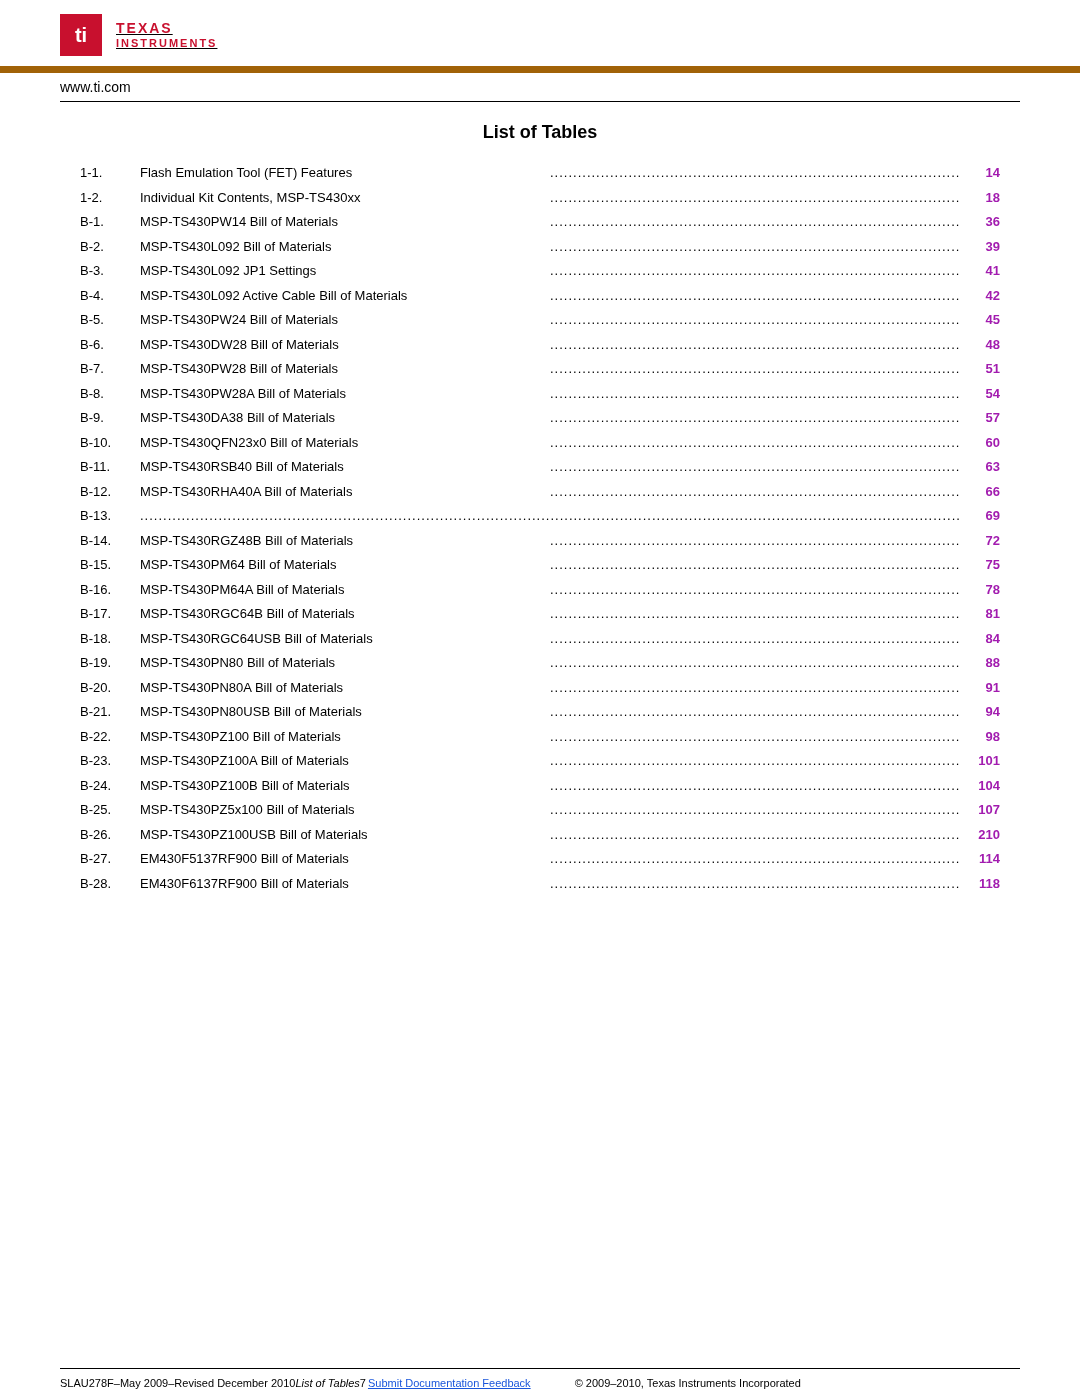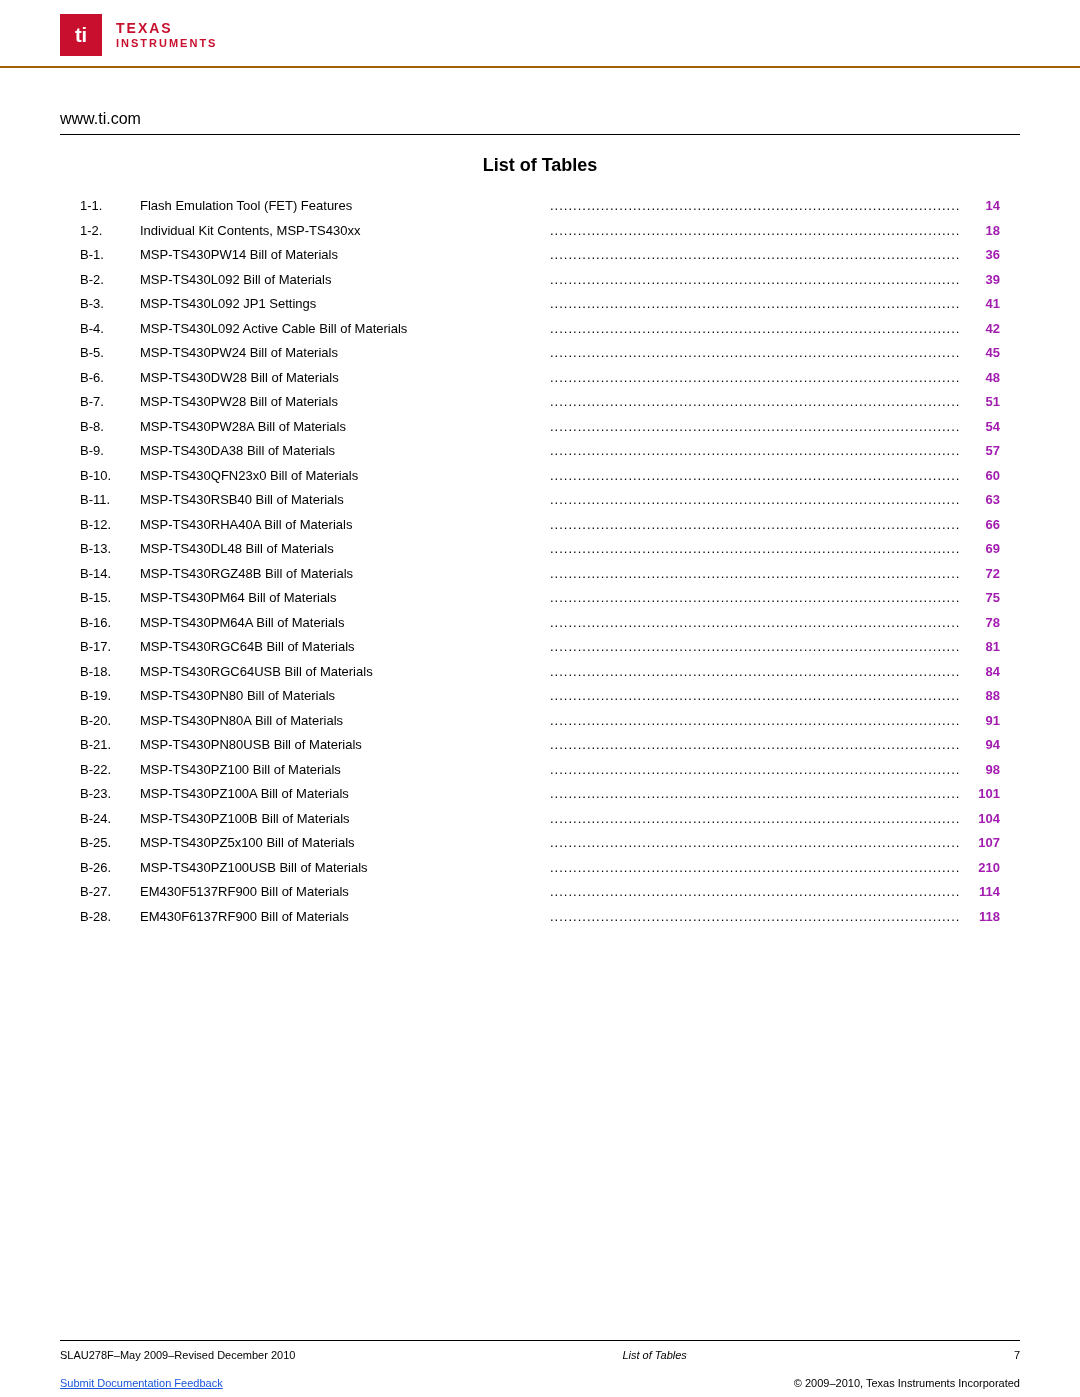--- a/index.html
+++ b/index.html
@@ -19,23 +19,24 @@
       min-height: 1397px;
       background: #fff;
       position: relative;
       display: flex;
       flex-direction: column;
     }
 
     
     .header {
       padding: 14px 60px 10px 60px;
-      border-bottom: 2px solid #a16207;
+      border-bottom: 7px solid #a16207;
       display: flex;
       align-items: center;
+      text-decoration: underline;
     }
 
     .ti-logo {
       display: flex;
       align-items: center;
       gap: 8px;
     }
 
     .ti-logo-icon {
       width: 42px;
@@ -61,23 +62,22 @@
       font-size: 11px;
       font-weight: bold;
       color: #c8102e;
       letter-spacing: 2px;
       text-transform: uppercase;
     }
 
     
     .url-bar {
       padding: 6px 60px;
-      font-size: 16px;
-      color: #000;
-      margin-top: 36px;
+      font-size: 14px;
+      color: #000;
     }
 
     
     .divider {
       height: 1px;
       background: #000;
       margin: 0 60px;
     }
 
     
@@ -141,22 +141,22 @@
       color: #a21caf;
       flex-shrink: 0;
     }
 
     
     .footer {
       border-top: 1px solid #000;
       margin: 0 60px;
       padding: 8px 0;
       display: flex;
-      flex-direction: column;
-      gap: 16px;
+      flex-direction: row;
+      gap: 2px;
     }
 
     .footer-row1 {
       display: flex;
       justify-content: space-between;
       align-items: center;
     }
 
     .footer-doc-id {
       font-size: 11px;
@@ -306,21 +306,20 @@
           <span class="toc-page">63</span>
         </div>
         <div class="toc-row">
           <span class="toc-number">B-12.</span>
           <span class="toc-title">MSP-TS430RHA40A Bill of Materials</span>
           <span class="toc-dots"></span>
           <span class="toc-page">66</span>
         </div>
         <div class="toc-row">
           <span class="toc-number">B-13.</span>
-          <span class="toc-title">MSP-TS430DL48 Bill of Materials</span>
           <span class="toc-dots"></span>
           <span class="toc-page">69</span>
         </div>
         <div class="toc-row">
           <span class="toc-number">B-14.</span>
           <span class="toc-title">MSP-TS430RGZ48B Bill of Materials</span>
           <span class="toc-dots"></span>
           <span class="toc-page">72</span>
         </div>
         <div class="toc-row">

